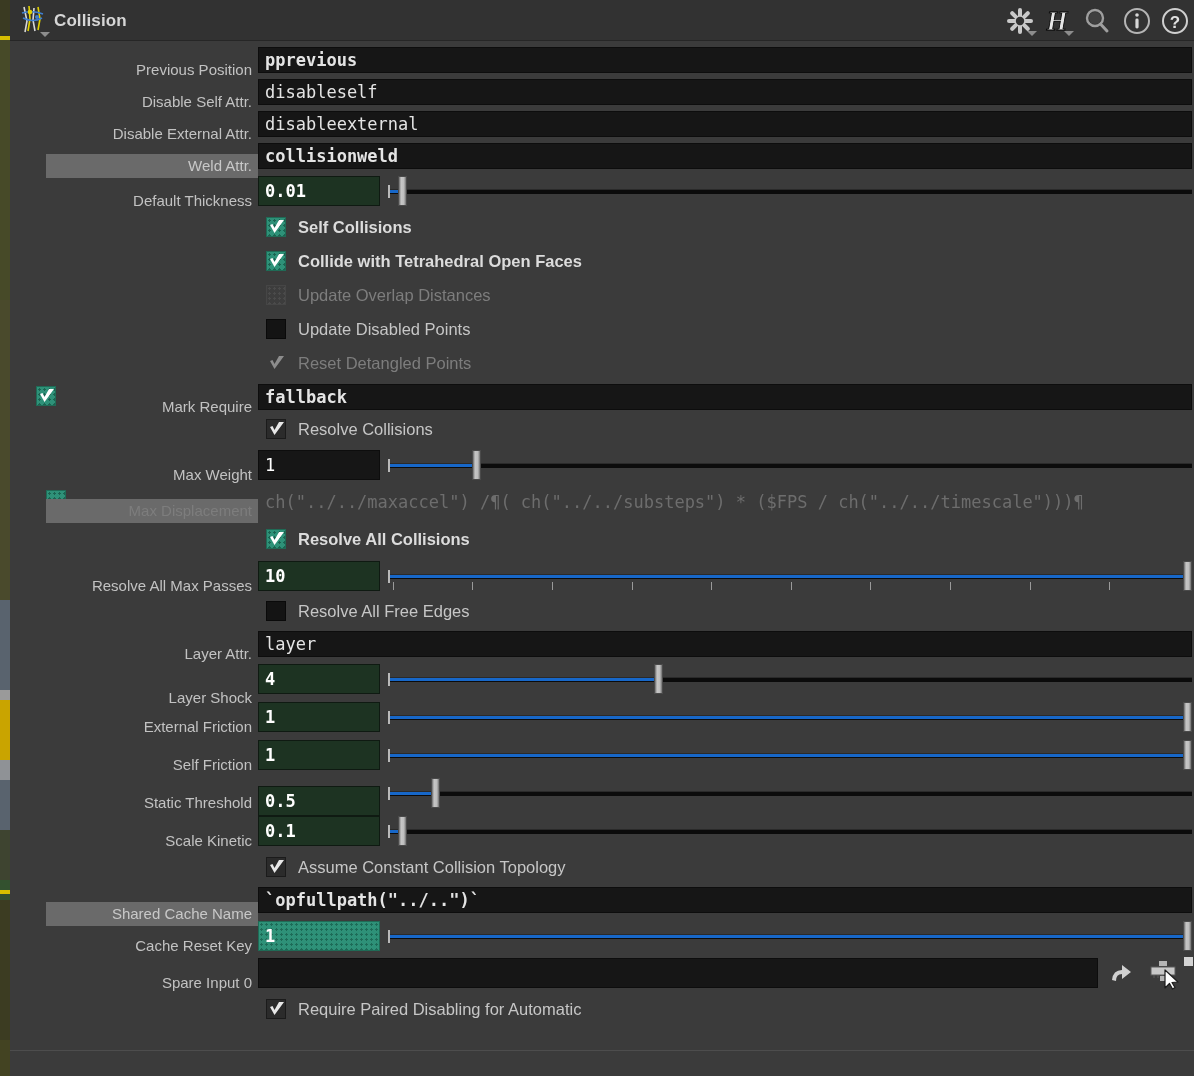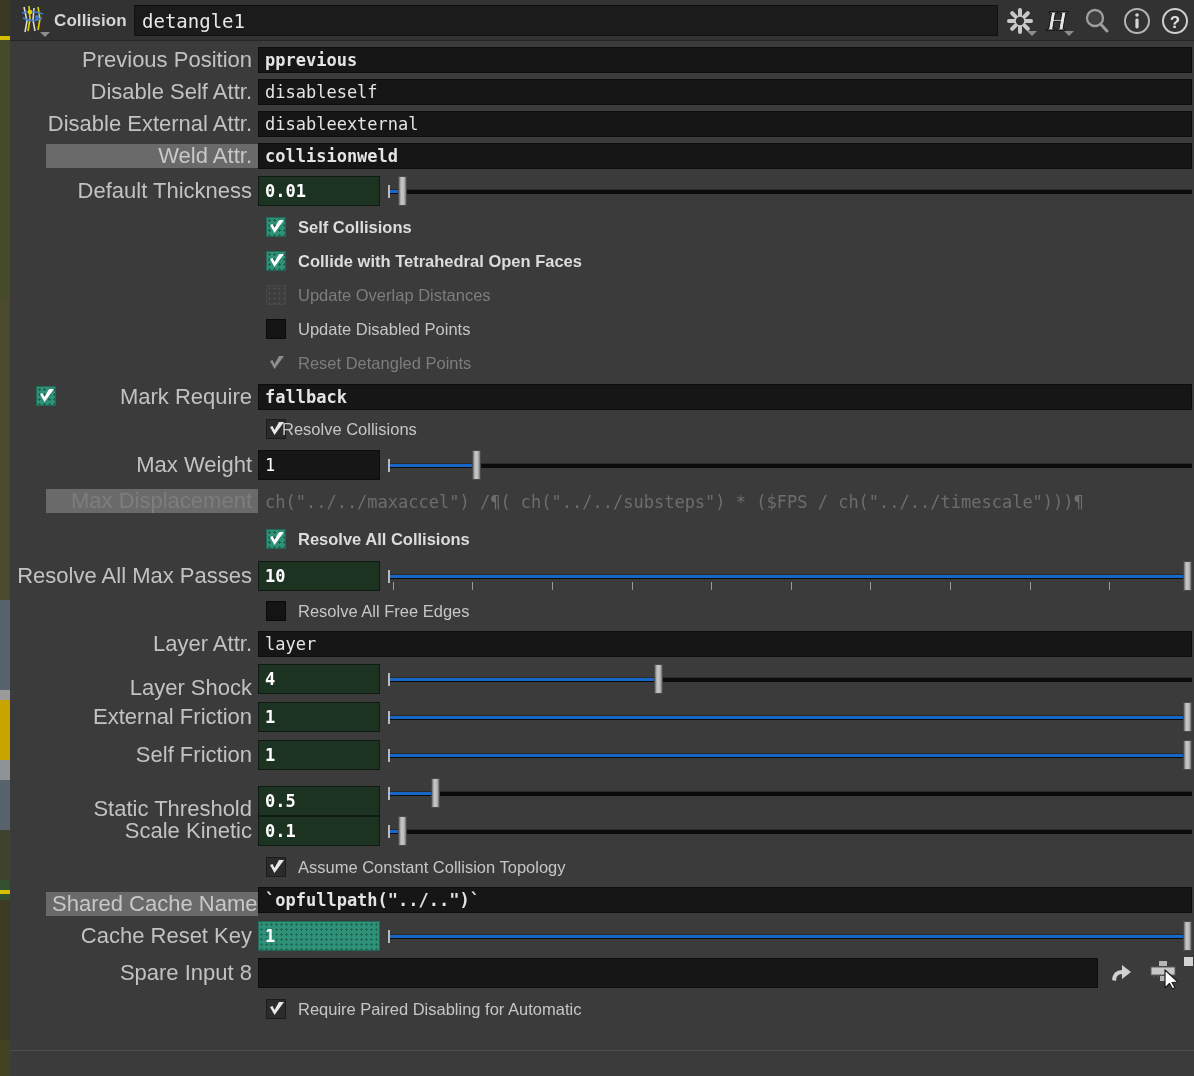--- a/index.html
+++ b/index.html
@@ -76,23 +76,24 @@
     border-right: 5px solid transparent;
     border-top: 5px solid #8d8d8d;
   }
 
   
   .row { position: absolute; left: 0; width: 1184px; }
 
   .lbl {
     position: absolute; right: 936px;       
     height: 24px; line-height: 24px;
-    color: #c2c2c2; font-size: 22px;
+    color: #c2c2c2; font-size: 15px;
     text-align: right; white-space: nowrap;
     padding: 0 6px;
+    margin-top: 10px;
   }
   .lbl.hl {
     background: #6a6a6a;
     color: #c8c8c8;
     width: 212px; right: 936px; text-align: right;
   }
   .lbl.dim { color: #7d7d7d; }
 
   
   .field {
@@ -204,21 +205,20 @@
         <path d="M8 12 Q19 9 29 13" stroke="#3e7fd0" stroke-width="1.5" fill="none"></path>
         <path d="M9 17 Q19 22 28 17" stroke="#3e7fd0" stroke-width="1.5" fill="none"></path>
         <circle cx="16" cy="11" r="2.3" fill="#e2d200"></circle>
         <circle cx="23" cy="16" r="2.0" fill="#3e7fd0"></circle>
       </svg>
       <div class="hdr-caret" style="left:26px; top:31px;"></div>
     </div>
 
     <div id="node-label">Collision</div>
 
-    <div id="node-name-field">detangle1</div>
 
     <div class="hdr-icon" style="left:993px;">
       <svg width="34" height="34" viewBox="0 0 34 34">
         <g fill="#c9c9c9">
           <rect x="15" y="4" width="4" height="26" rx="2"></rect>
           <rect x="15" y="4" width="4" height="26" rx="2" transform="rotate(45 17 17)"></rect>
           <rect x="15" y="4" width="4" height="26" rx="2" transform="rotate(90 17 17)"></rect>
           <rect x="15" y="4" width="4" height="26" rx="2" transform="rotate(135 17 17)"></rect>
         </g>
         <circle cx="17" cy="17" r="4.2" fill="#323232"></circle>
@@ -334,21 +334,21 @@
     <div class="lbl" style="top:1px">Mark Require</div>
     <div class="field bold" style="top:0">fallback</div>
   </div>
 
   <div class="row" style="top:418px">
     <div class="cb plain-on" style="left:256px; top:1px">
       <svg class="chk" viewBox="0 0 20 20">
           <path d="M3 7 L7.5 15 L17 2 L12 2 L7.5 10 L5.5 6 Z" fill="#e8e8e8"></path>
         </svg>
     </div>
-    <div class="cbtext" style="left:272px; top:0">Resolve Collisions</div>
+    <div class="cbtext" style="left:288px; top:0">Resolve Collisions</div>
   </div>
 
   <div class="row" style="top:450px">
     <div class="lbl" style="top:3px">Max Weight</div>
     <div class="numbox plain" style="top:0">1</div>
     <div class="slider" style="top:0">
       <div class="groove"></div>
         <div class="endcap"></div>
       <div class="fill" style="width:11%"></div>
       <div class="handle" style="left:11%"></div>
@@ -430,21 +430,21 @@
     <div class="numbox" style="top:0">1</div>
     <div class="slider" style="top:0">
       <div class="groove"></div>
         <div class="endcap"></div>
       <div class="fill" style="width:99.4%"></div>
       <div class="handle" style="left:99.4%"></div>
     </div>
   </div>
 
   <div class="row" style="top:778px">
-    <div class="lbl" style="top:19px">Static Threshold</div>
+    <div class="lbl" style="top:3px">Static Threshold</div>
     <div class="numbox" style="top:8px">0.5</div>
     <div class="slider" style="top:0">
       <div class="groove"></div>
         <div class="endcap"></div>
       <div class="fill" style="width:5.2%"></div>
       <div class="handle" style="left:5.9%"></div>
     </div>
   </div>
 
   <div class="row" style="top:816px">
@@ -477,21 +477,21 @@
     <div class="numbox keyed" style="top:0">1</div>
     <div class="slider" style="top:0">
       <div class="groove"></div>
         <div class="endcap"></div>
       <div class="fill" style="width:99.4%"></div>
       <div class="handle" style="left:99.4%"></div>
     </div>
   </div>
 
   <div class="row" style="top:958px">
-    <div class="lbl" style="top:3px">Spare Input 8</div>
+    <div class="lbl" style="top:3px">Spare Input 0</div>
     <div class="field" style="top:0; width:840px; height:30px; line-height:28px;"></div>
 
     <div class="rowicon" style="left:1098px; top:4px; width:28px; height:26px;">
       <svg width="28" height="26" viewBox="0 0 28 26">
         <path d="M4 18 Q5 8 14 8 L14 3 L23 10 L14 17 L14 12 Q8 12 8 19 Z" fill="#d0d0d0"></path>
       </svg>
     </div>
 
     <div class="rowicon" style="left:1138px; top:2px; width:34px; height:30px;">
       <svg width="34" height="30" viewBox="0 0 34 30">

